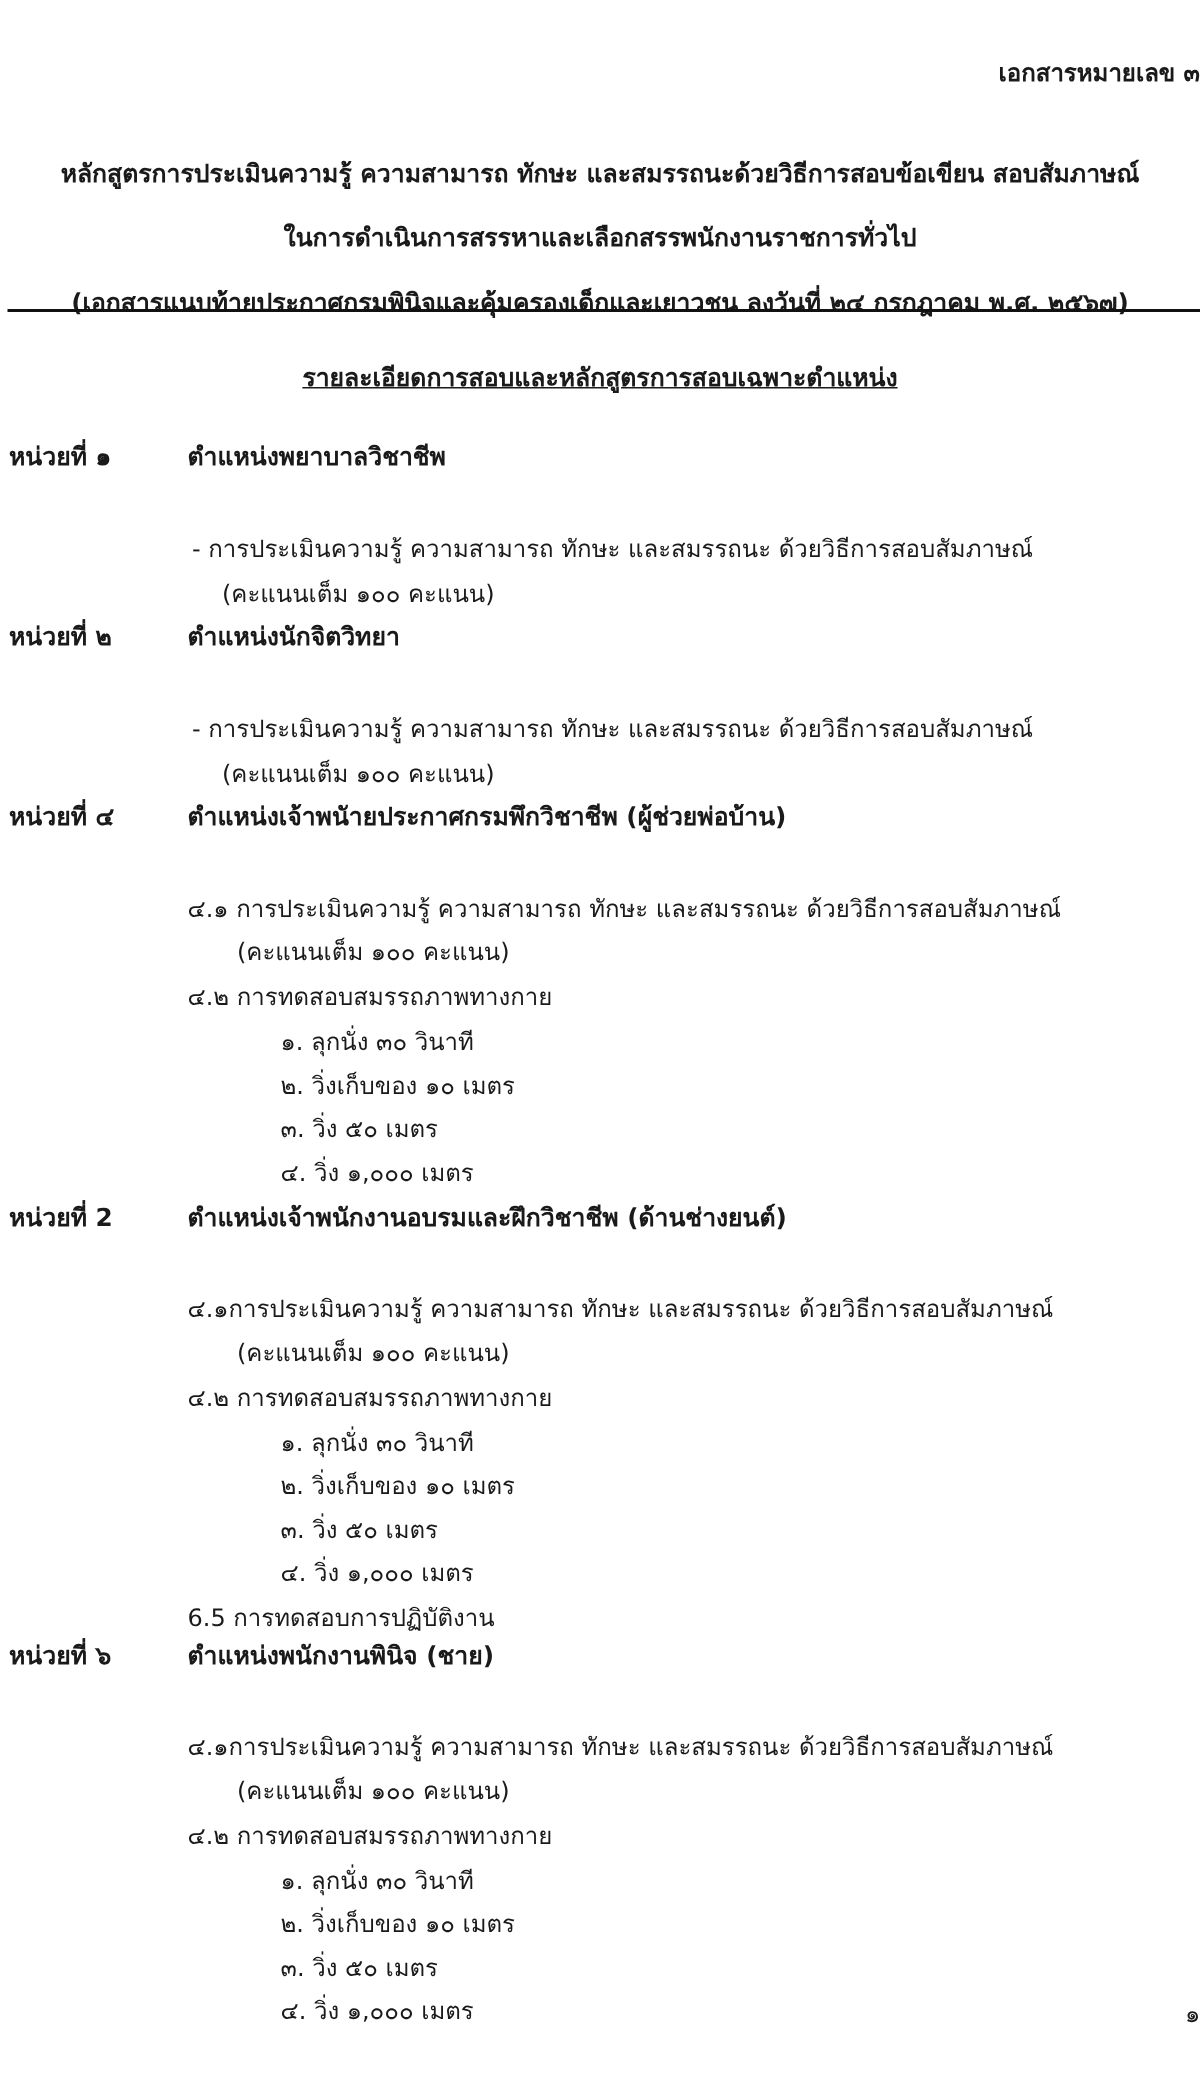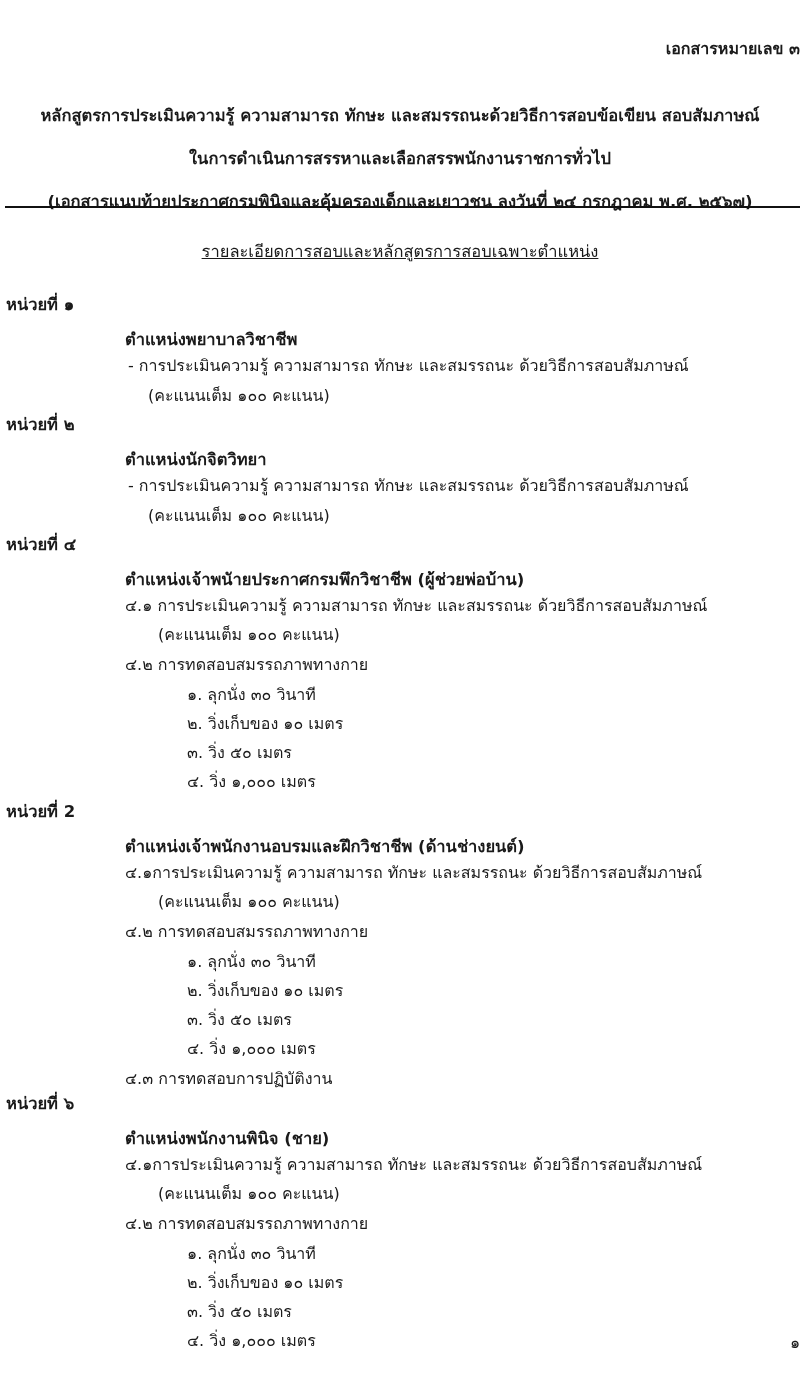--- a/index.html
+++ b/index.html
@@ -50,21 +50,21 @@
       height: 0;
       border-top: 2px solid #111;
     }
     .section-heading {
       position: absolute;
       top: 238px;
       left: 0;
       width: 800px;
       text-align: center;
       font-size: 16.5px;
-      font-weight: normal;
+      font-weight: bold;
       text-decoration: underline;
       white-space: nowrap;
     }
     .unit {
       position: absolute;
       left: 0;
       width: 800px;
     }
     .unit-label {
       position: absolute;
@@ -74,21 +74,20 @@
       font-weight: bold;
       white-space: nowrap;
     }
     .unit-title {
       position: absolute;
       left: 125px;
       top: 0;
       font-size: 16.5px;
       font-weight: bold;
       white-space: nowrap;
-      margin-top: 35px;
     }
     .line {
       position: absolute;
       font-size: 16px;
       white-space: nowrap;
       margin-top: 32px;
     }
     .dash-line { left: 128px; }
     .dash-cont { left: 148px; }
     .sub-line { left: 125px; }
@@ -148,21 +147,21 @@
   <div class="unit" style="top:798px;">
     <div class="unit-label">หน่วยที่ 2</div>
     <div class="unit-title">ตำแหน่งเจ้าพนักงานอบรมและฝึกวิชาชีพ (ด้านช่างยนต์)</div>
     <div class="line sub-line" style="top:30px;">๔.๑การประเมินความรู้ ความสามารถ ทักษะ และสมรรถนะ ด้วยวิธีการสอบสัมภาษณ์</div>
     <div class="line sub-cont" style="top:59px;">(คะแนนเต็ม ๑๐๐ คะแนน)</div>
     <div class="line sub-line" style="top:89px;">๔.๒ การทดสอบสมรรถภาพทางกาย</div>
     <div class="line item-line" style="top:119px;">๑. ลุกนั่ง  ๓๐ วินาที</div>
     <div class="line item-line" style="top:148px;">๒. วิ่งเก็บของ ๑๐ เมตร</div>
     <div class="line item-line" style="top:177px;">๓. วิ่ง  ๕๐ เมตร</div>
     <div class="line item-line" style="top:206px;">๔. วิ่ง ๑,๐๐๐ เมตร</div>
-    <div class="line sub-line" style="top:236px;">๔.๓ การทดสอบการปฏิบัติงาน</div>
+    <div class="line sub-line" style="top:236px;">6.5 การทดสอบการปฏิบัติงาน</div>
   </div>
 
   <div class="unit" style="top:1090px;">
     <div class="unit-label">หน่วยที่ ๖</div>
     <div class="unit-title">ตำแหน่งพนักงานพินิจ (ชาย)</div>
     <div class="line sub-line" style="top:30px;">๔.๑การประเมินความรู้ ความสามารถ ทักษะ และสมรรถนะ ด้วยวิธีการสอบสัมภาษณ์</div>
     <div class="line sub-cont" style="top:59px;">(คะแนนเต็ม ๑๐๐ คะแนน)</div>
     <div class="line sub-line" style="top:89px;">๔.๒ การทดสอบสมรรถภาพทางกาย</div>
     <div class="line item-line" style="top:119px;">๑. ลุกนั่ง  ๓๐ วินาที</div>
     <div class="line item-line" style="top:148px;">๒. วิ่งเก็บของ ๑๐ เมตร</div>

